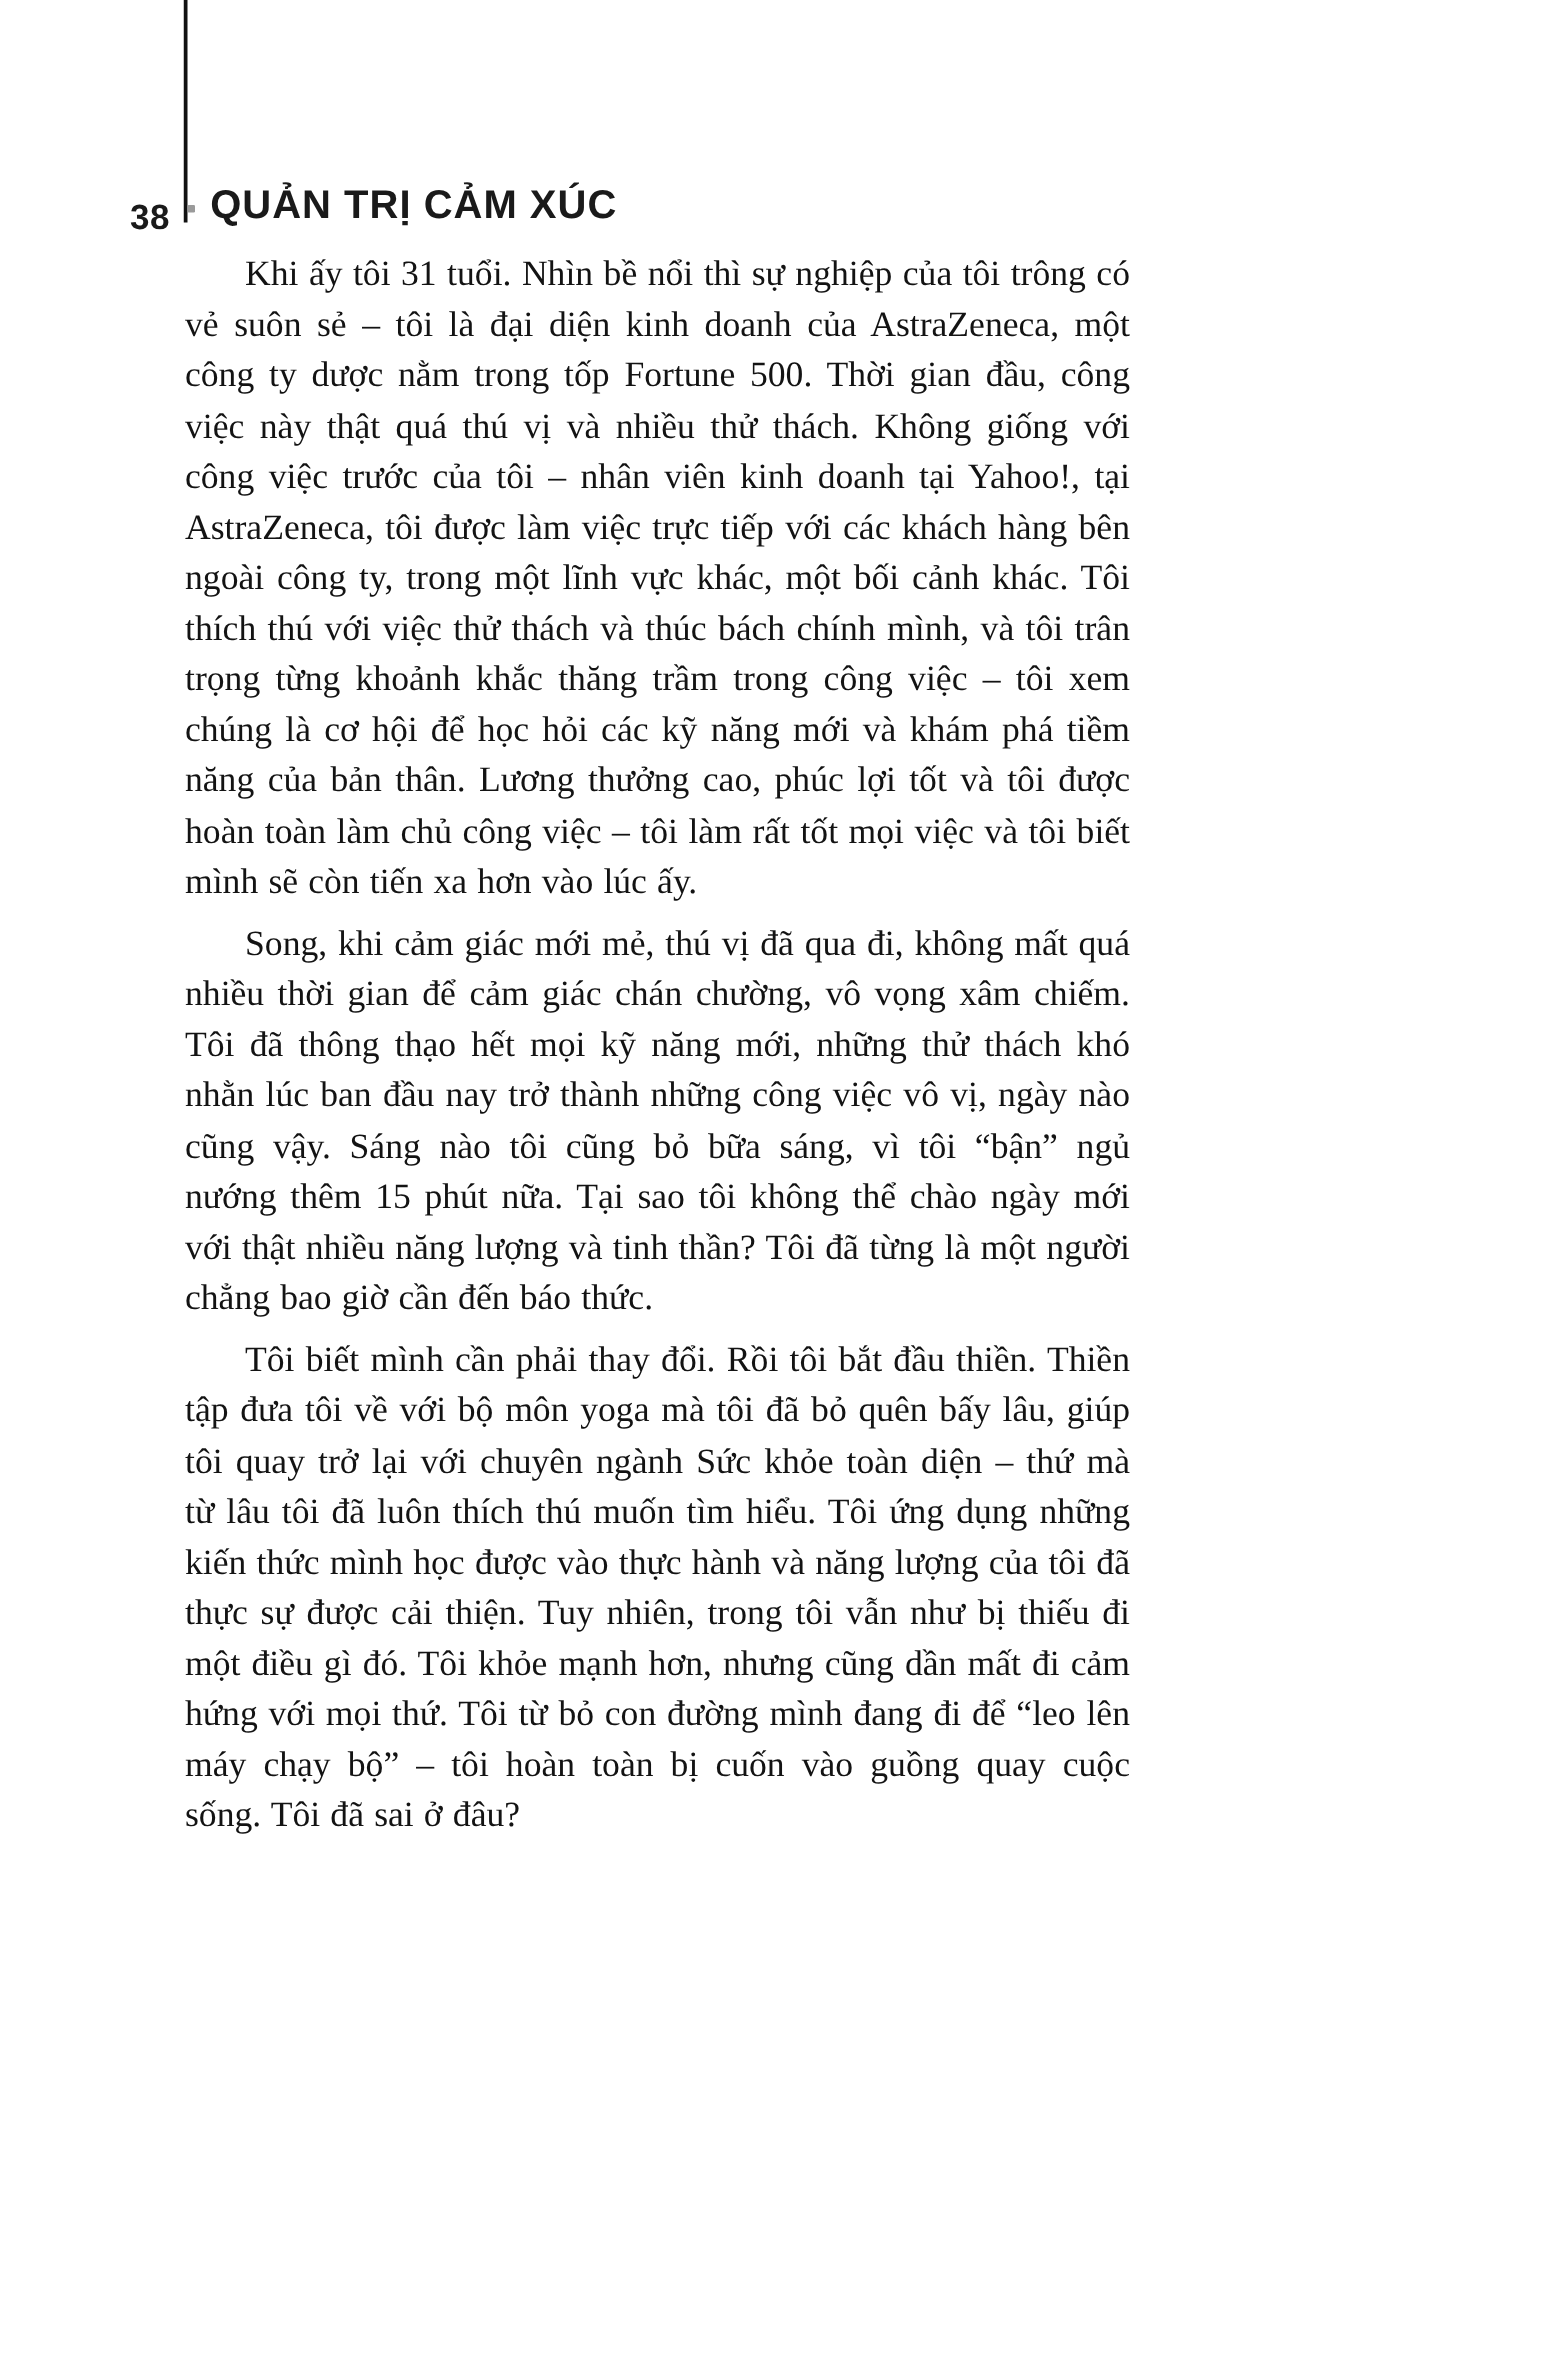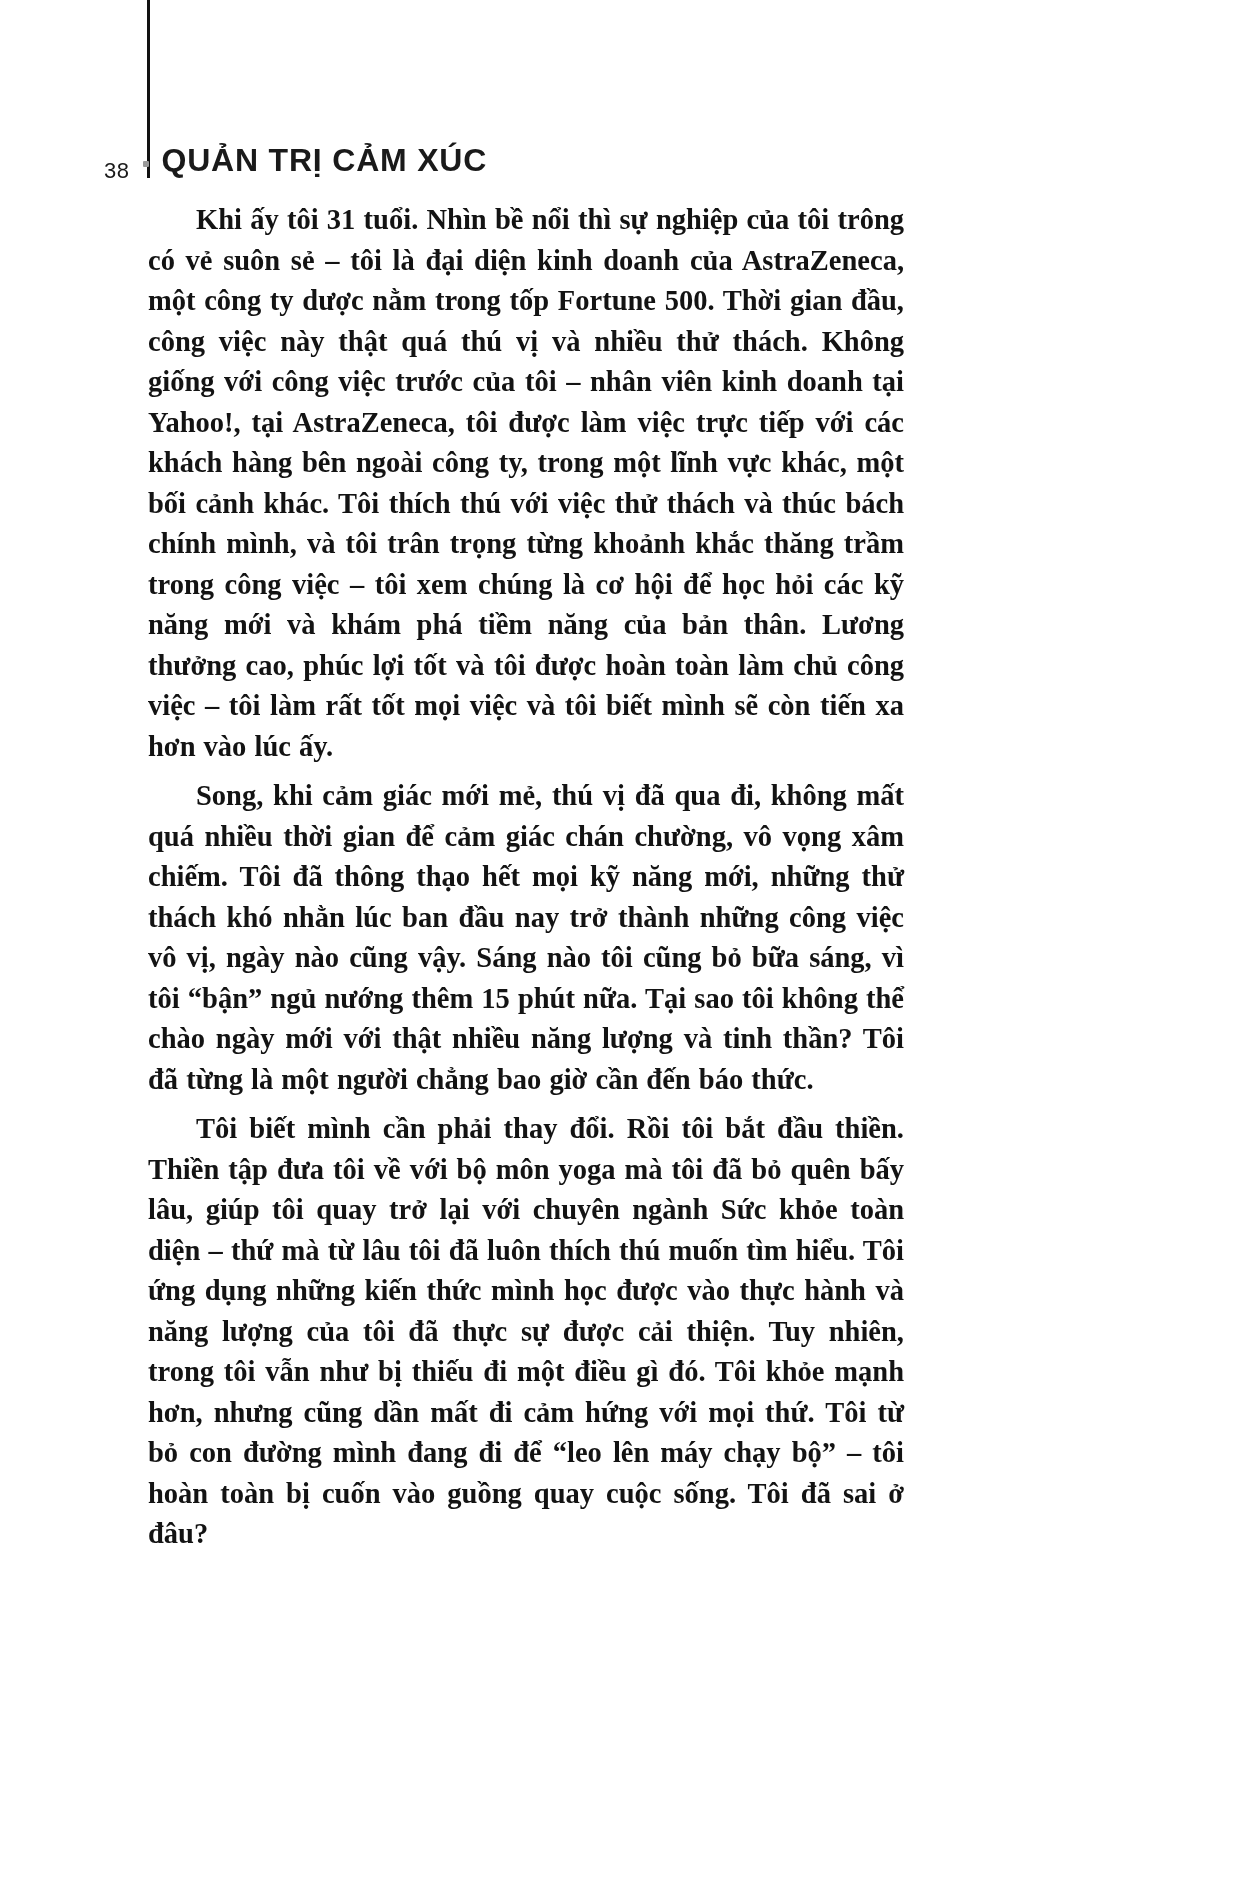--- a/index.html
+++ b/index.html
@@ -26,22 +26,22 @@
   }
   .running-header {
     position: absolute;
     left: 104px;
     top: 136px;
     display: flex;
     align-items: center;
     font-family: "Liberation Sans", sans-serif;
   }
   .page-number {
-    font-size: 22px;
-    font-weight: 400;
+    font-size: 28px;
+    font-weight: 700;
     color: #1a1a1a;
     letter-spacing: 0.5px;
     margin-top: 22px;
   }
   .header-dot {
     width: 6px;
     height: 6px;
     background: #9a9a9a;
     margin: 8px 12px 0 14px;
     border-radius: 1px;
@@ -60,21 +60,20 @@
     width: 756px;
   }
   .body-block p {
     margin: 0 0 9px 0;
     font-size: 28.5px;
     line-height: 40.5px;
     text-align: justify;
     text-indent: 48px;
     color: #131313;
     word-spacing: 1px;
-    font-weight: bold;
   }
 </style>
 </head>
 <body>
 
 <div class="page">
 
   <div class="top-rule"></div>
 
   <div class="running-header">

